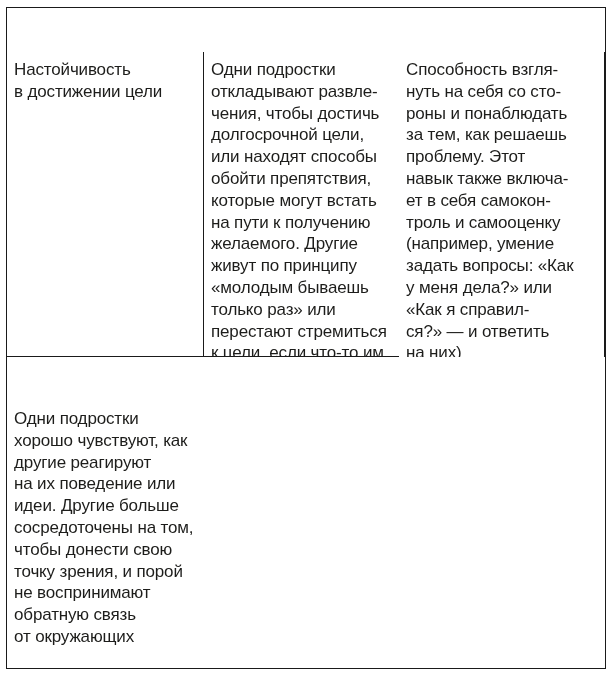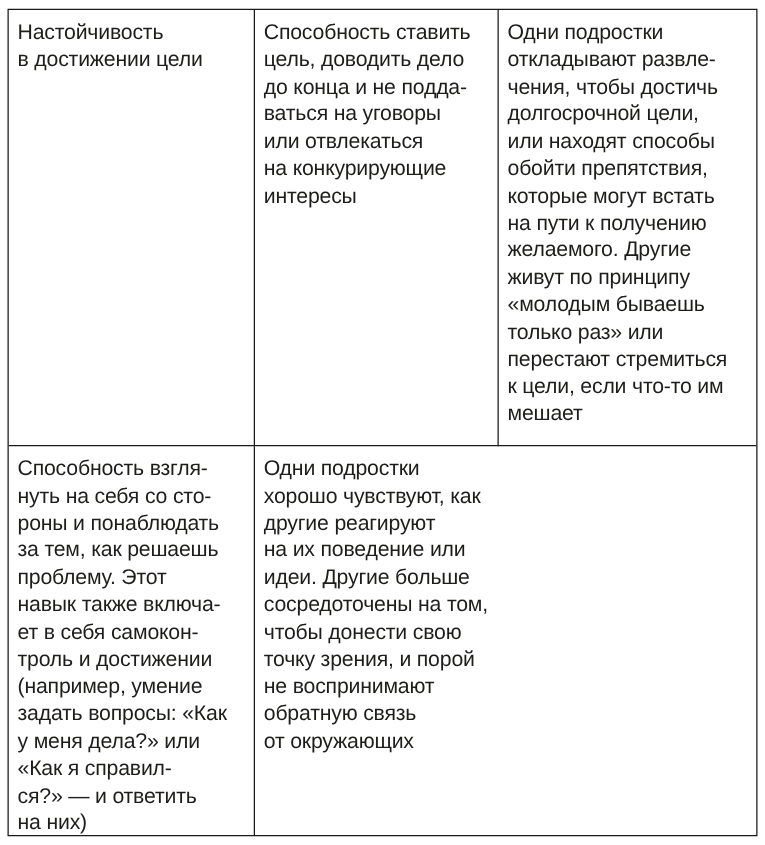--- a/index.html
+++ b/index.html
@@ -29,40 +29,34 @@
   }
   .cell {
     box-sizing: border-box;
     padding: 7px 6px 4px 7px;
     font-size: 17px;
     line-height: 21.8px;
     letter-spacing: -0.15px;
     color: #1d1d1b;
     white-space: pre-line;
     overflow: hidden;
+    margin-top: 44px;
   }
   .cell.br { border-right: 1.5px solid #1a1a1a; }
   .cell.bb { border-bottom: 1.5px solid #1a1a1a; }
 </style>
 </head>
 <body>
 
 <div class="page">
   <div class="traits-table">
 
     <div class="cell br bb">Настойчивость
 в достижении цели</div>
 
-    <div class="cell br bb">Способность ставить
-цель, доводить дело
-до конца и не подда-
-ваться на уговоры
-или отвлекаться
-на конкурирующие
-интересы</div>
 
     <div class="cell bb">Одни подростки
 откладывают развле-
 чения, чтобы достичь
 долгосрочной цели,
 или находят способы
 обойти препятствия,
 которые могут встать
 на пути к получению
 желаемого. Другие
@@ -74,21 +68,21 @@
 мешает</div>
 
 
     <div class="cell br">Способность взгля-
 нуть на себя со сто-
 роны и понаблюдать
 за тем, как решаешь
 проблему. Этот
 навык также включа-
 ет в себя самокон-
-троль и достижении
+троль и самооценку
 (например, умение
 задать вопросы: «Как
 у меня дела?» или
 «Как я справил-
 ся?» — и ответить
 на них)</div>
 
     <div class="cell">Одни подростки
 хорошо чувствуют, как
 другие реагируют

